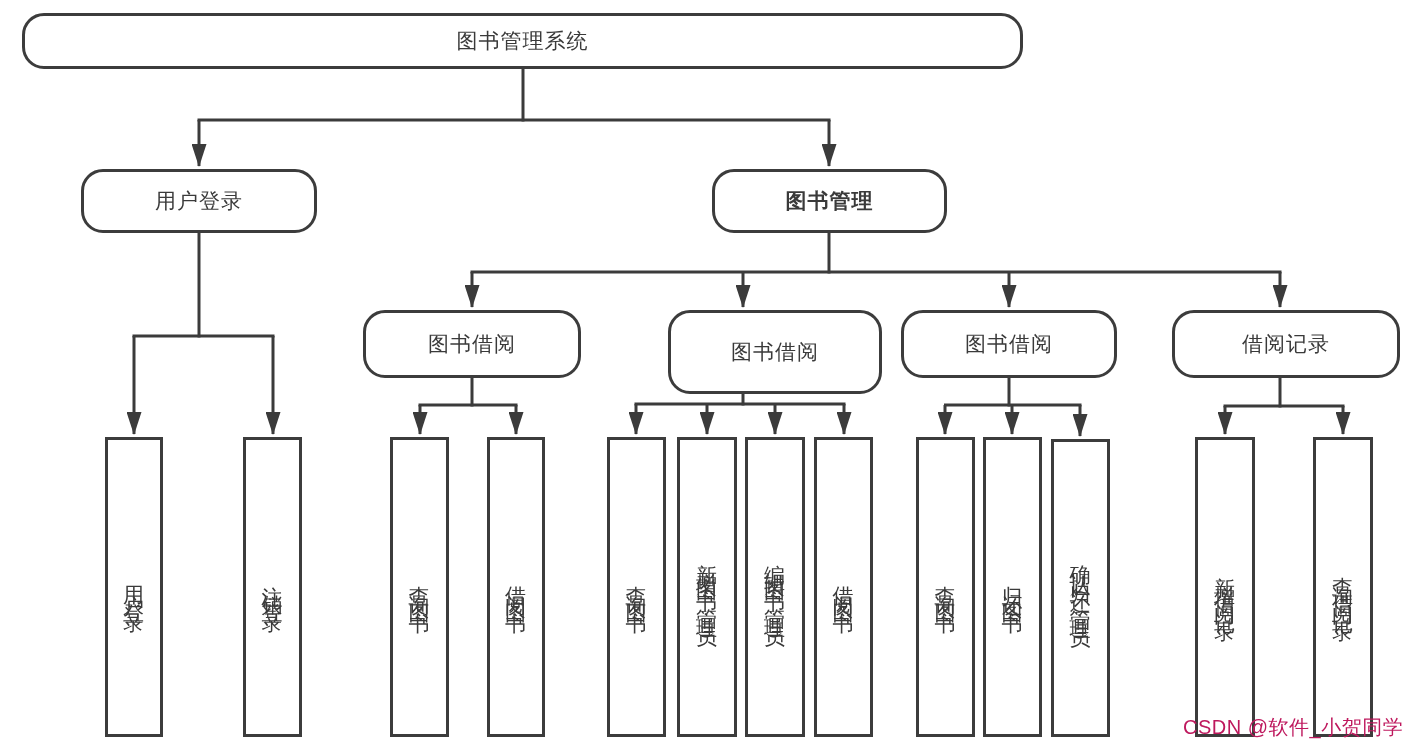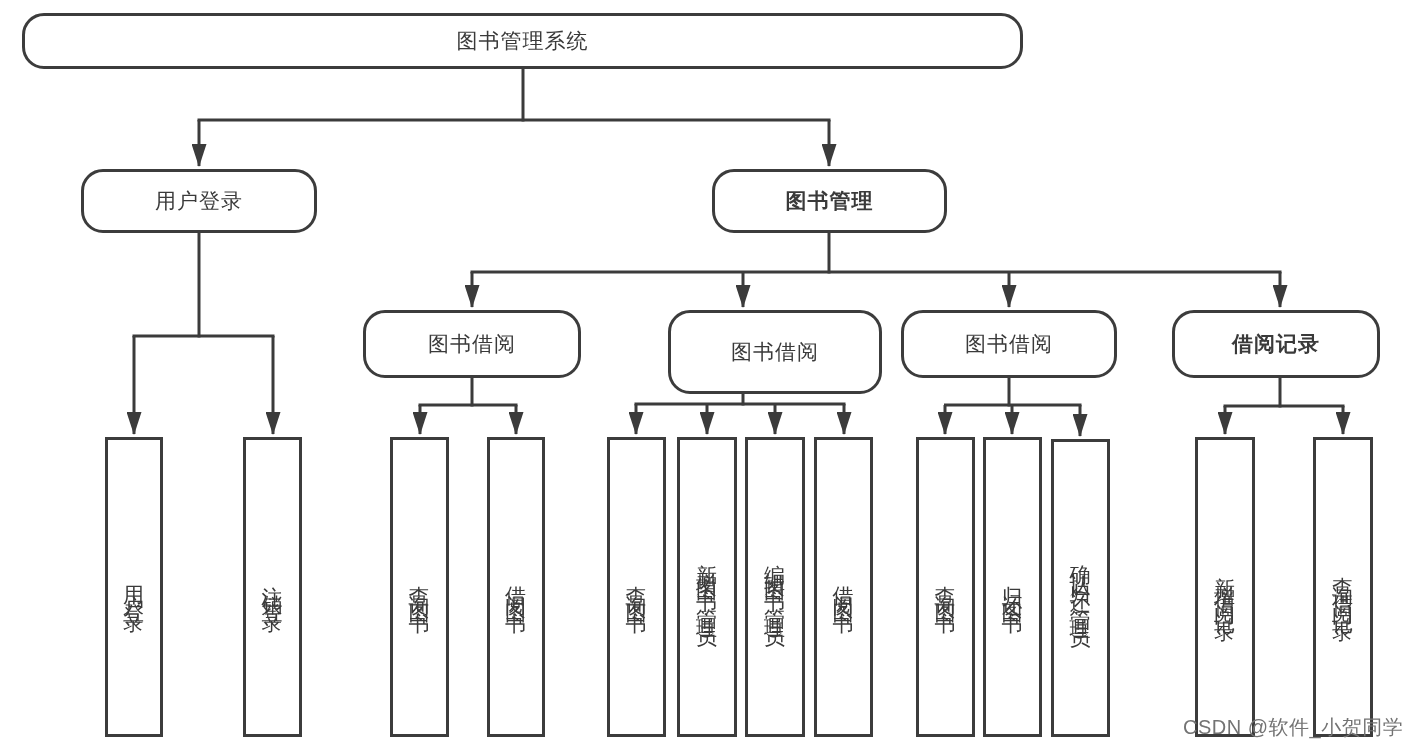--- a/index.html
+++ b/index.html
@@ -36,21 +36,21 @@
     letter-spacing: 9px;
     line-height: 1;
     white-space: nowrap;
   }
   .watermark {
     position: absolute;
     left: 1183px;
     top: 714px;
     z-index: 5;
     font-size: 20px;
-    color: #737373;
+    color: #be185d;
     letter-spacing: 0.5px;
     white-space: nowrap;
     text-align: center;
   }
 </style>
 </head>
 <body>
 
 <div class="canvas">
 
@@ -105,21 +105,21 @@
   </svg>
 
   <div class="node hnode" style="left:22px; top:13px; width:1001px; height:56px;">图书管理系统</div>
 
   <div class="node hnode" style="left:81px; top:169px; width:236px; height:64px;">用户登录</div>
   <div class="node hnode" style="left:712px; top:169px; width:235px; height:64px;font-weight:bold;">图书管理</div>
 
   <div class="node hnode" style="left:363px; top:310px; width:218px; height:68px;">图书借阅</div>
   <div class="node hnode" style="left:668px; top:310px; width:214px; height:84px;">图书借阅</div>
   <div class="node hnode" style="left:901px; top:310px; width:216px; height:68px;">图书借阅</div>
-  <div class="node hnode" style="left:1172px; top:310px; width:208px; height:68px;font-weight:bold;">借阅记录</div>
+  <div class="node hnode" style="left:1172px; top:310px; width:228px; height:68px;">借阅记录</div>
 
   <div class="node vnode" style="left:105px; top:437px; width:58px; height:300px;">
     <span>用户登录</span>
   </div>
   <div class="node vnode" style="left:243px; top:437px; width:59px; height:300px;">
     <span>注销登录</span>
   </div>
 
   <div class="node vnode" style="left:390px; top:437px; width:59px; height:300px;">
     <span>查询图书</span>

